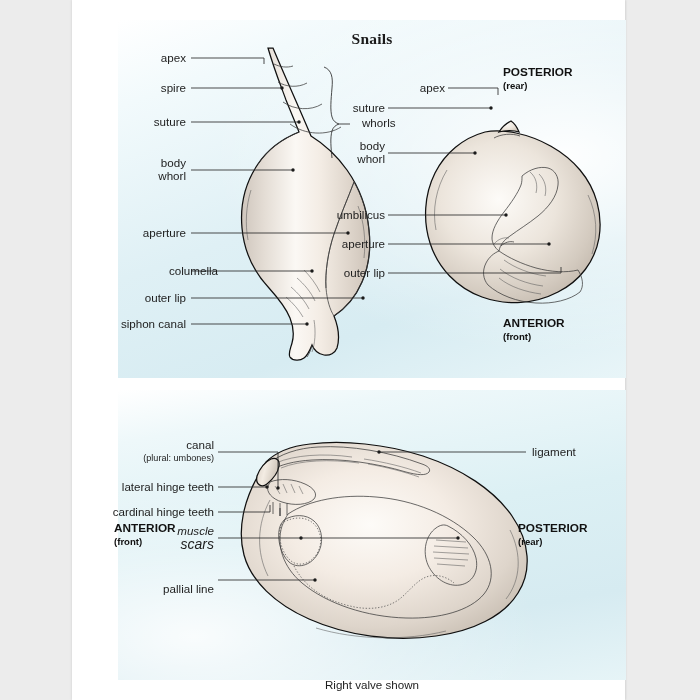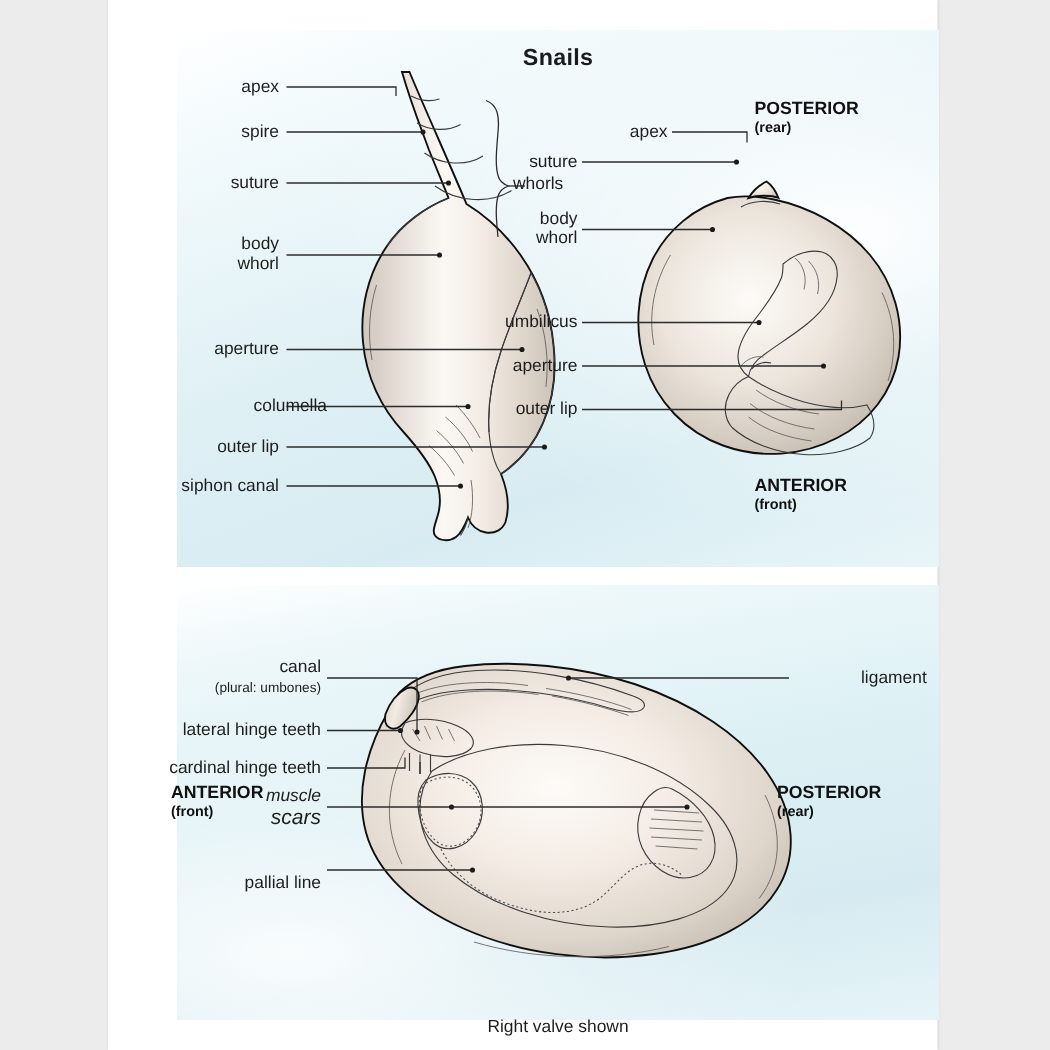--- a/index.html
+++ b/index.html
@@ -23,21 +23,21 @@
       radial-gradient(120% 95% at 88% 38%, rgba(255,255,255,.95) 0%, rgba(255,255,255,.45) 28%, rgba(255,255,255,0) 58%),
       linear-gradient(160deg, #ffffff 0%, #f2fafc 16%, #dff0f5 48%, #d7ecf2 74%, #e8f5f8 100%);
   }
   #panel-bivalves{top:390px;height:290px;
     background:
       radial-gradient(110% 90% at 15% 85%, rgba(255,255,255,.85) 0%, rgba(255,255,255,.3) 35%, rgba(255,255,255,0) 62%),
       linear-gradient(170deg, #ffffff 0%, #eef8fa 14%, #dcf0f4 46%, #d6ebf1 76%, #e6f4f7 100%);
   }
   .panel-title{
     position:absolute;width:100%;text-align:center;
-    font-family:Liberation Sans, sans-serif;
+    font-family:Liberation Serif, serif;
     font-weight:bold;font-size:15.5px;color:#1b1b1b;
     letter-spacing:.2px;
   }
   #title-snails{top:10px;}
   #title-bivalves{top:9px;}
   .lbl{
     position:absolute;font-size:11.6px;color:#1d1d1d;
     line-height:12.6px;white-space:nowrap;
   }
   .lbl.r{text-align:right;}
@@ -232,21 +232,21 @@
         <path class="lead" d="M270,195 L387,195"></path>
           <circle class="dot" cx="388" cy="195" r="1.7"></circle>
         <path class="lead" d="M270,224 L430,224"></path>
           <circle class="dot" cx="431" cy="224" r="1.7"></circle>
         <path class="lead" d="M270,253 L443,253 L443,247"></path>
       </g>
     </svg>
 
     <div class="lbl r" style="left:0;top:32px;width:68px;">apex</div>
     <div class="lbl r" style="left:0;top:62px;width:68px;">spire</div>
-    <div class="lbl" style="left:224px;top:97px;">whorls</div>
+    <div class="lbl" style="left:244px;top:97px;">whorls</div>
     <div class="lbl r" style="left:0;top:96px;width:68px;">suture</div>
     <div class="lbl r" style="left:0;top:137px;width:68px;"><span>body</span><span class="sub" style="font-size:11.6px">whorl</span></div>
     <div class="lbl r" style="left:0;top:207px;width:68px;">aperture</div>
     <div class="lbl r" style="left:0;top:245px;width:68px;padding-left:32px;">columella</div>
     <div class="lbl r" style="left:0;top:272px;width:68px;">outer lip</div>
     <div class="lbl r" style="left:-10px;top:298px;width:78px;">siphon canal</div>
 
     <div class="ori" style="left:385px;top:46px;width:120px;"><span>POSTERIOR</span><span class="sub">(rear)</span></div>
     <div class="lbl r" style="left:255px;top:62px;width:72px;">apex</div>
     <div class="lbl r" style="left:195px;top:82px;width:72px;">suture</div>
@@ -372,21 +372,21 @@
         <path class="lead" d="M183,148 L339,148"></path>
           <circle class="dot" cx="340" cy="148" r="1.7"></circle>
         <path class="lead" d="M100,190 L196,190"></path>
           <circle class="dot" cx="197" cy="190" r="1.7"></circle>
       </g>
     </svg>
 
     <div class="lbl r" style="left:-10px;top:49px;width:106px;"><span>canal</span><span class="sub">(plural: umbones)</span></div>
     <div class="lbl r" style="left:-40px;top:91px;width:136px;">lateral hinge teeth</div>
     <div class="lbl r" style="left:-50px;top:116px;width:146px;">cardinal hinge teeth</div>
-    <div class="lbl" style="left:414px;top:56px;margin-left:42px;">ligament</div>
+    <div class="lbl" style="left:414px;top:56px;">ligament</div>
     <div class="lbl r" style="left:20px;top:135px;width:76px;font-style:italic;"><span>muscle</span><span class="sub" style="font-size:14px">scars</span></div>
     <div class="lbl r" style="left:10px;top:193px;width:86px;">pallial line</div>
 
     <div class="ori" style="left:-4px;top:132px;width:110px;"><span>ANTERIOR</span><span class="sub">(front)</span></div>
     <div class="ori" style="left:400px;top:132px;width:118px;"><span>POSTERIOR</span><span class="sub">(rear)</span></div>
 
     <div class="caption" style="top:255px;margin-top:33px;">Right valve shown</div>
   </div>
 
 </div>

